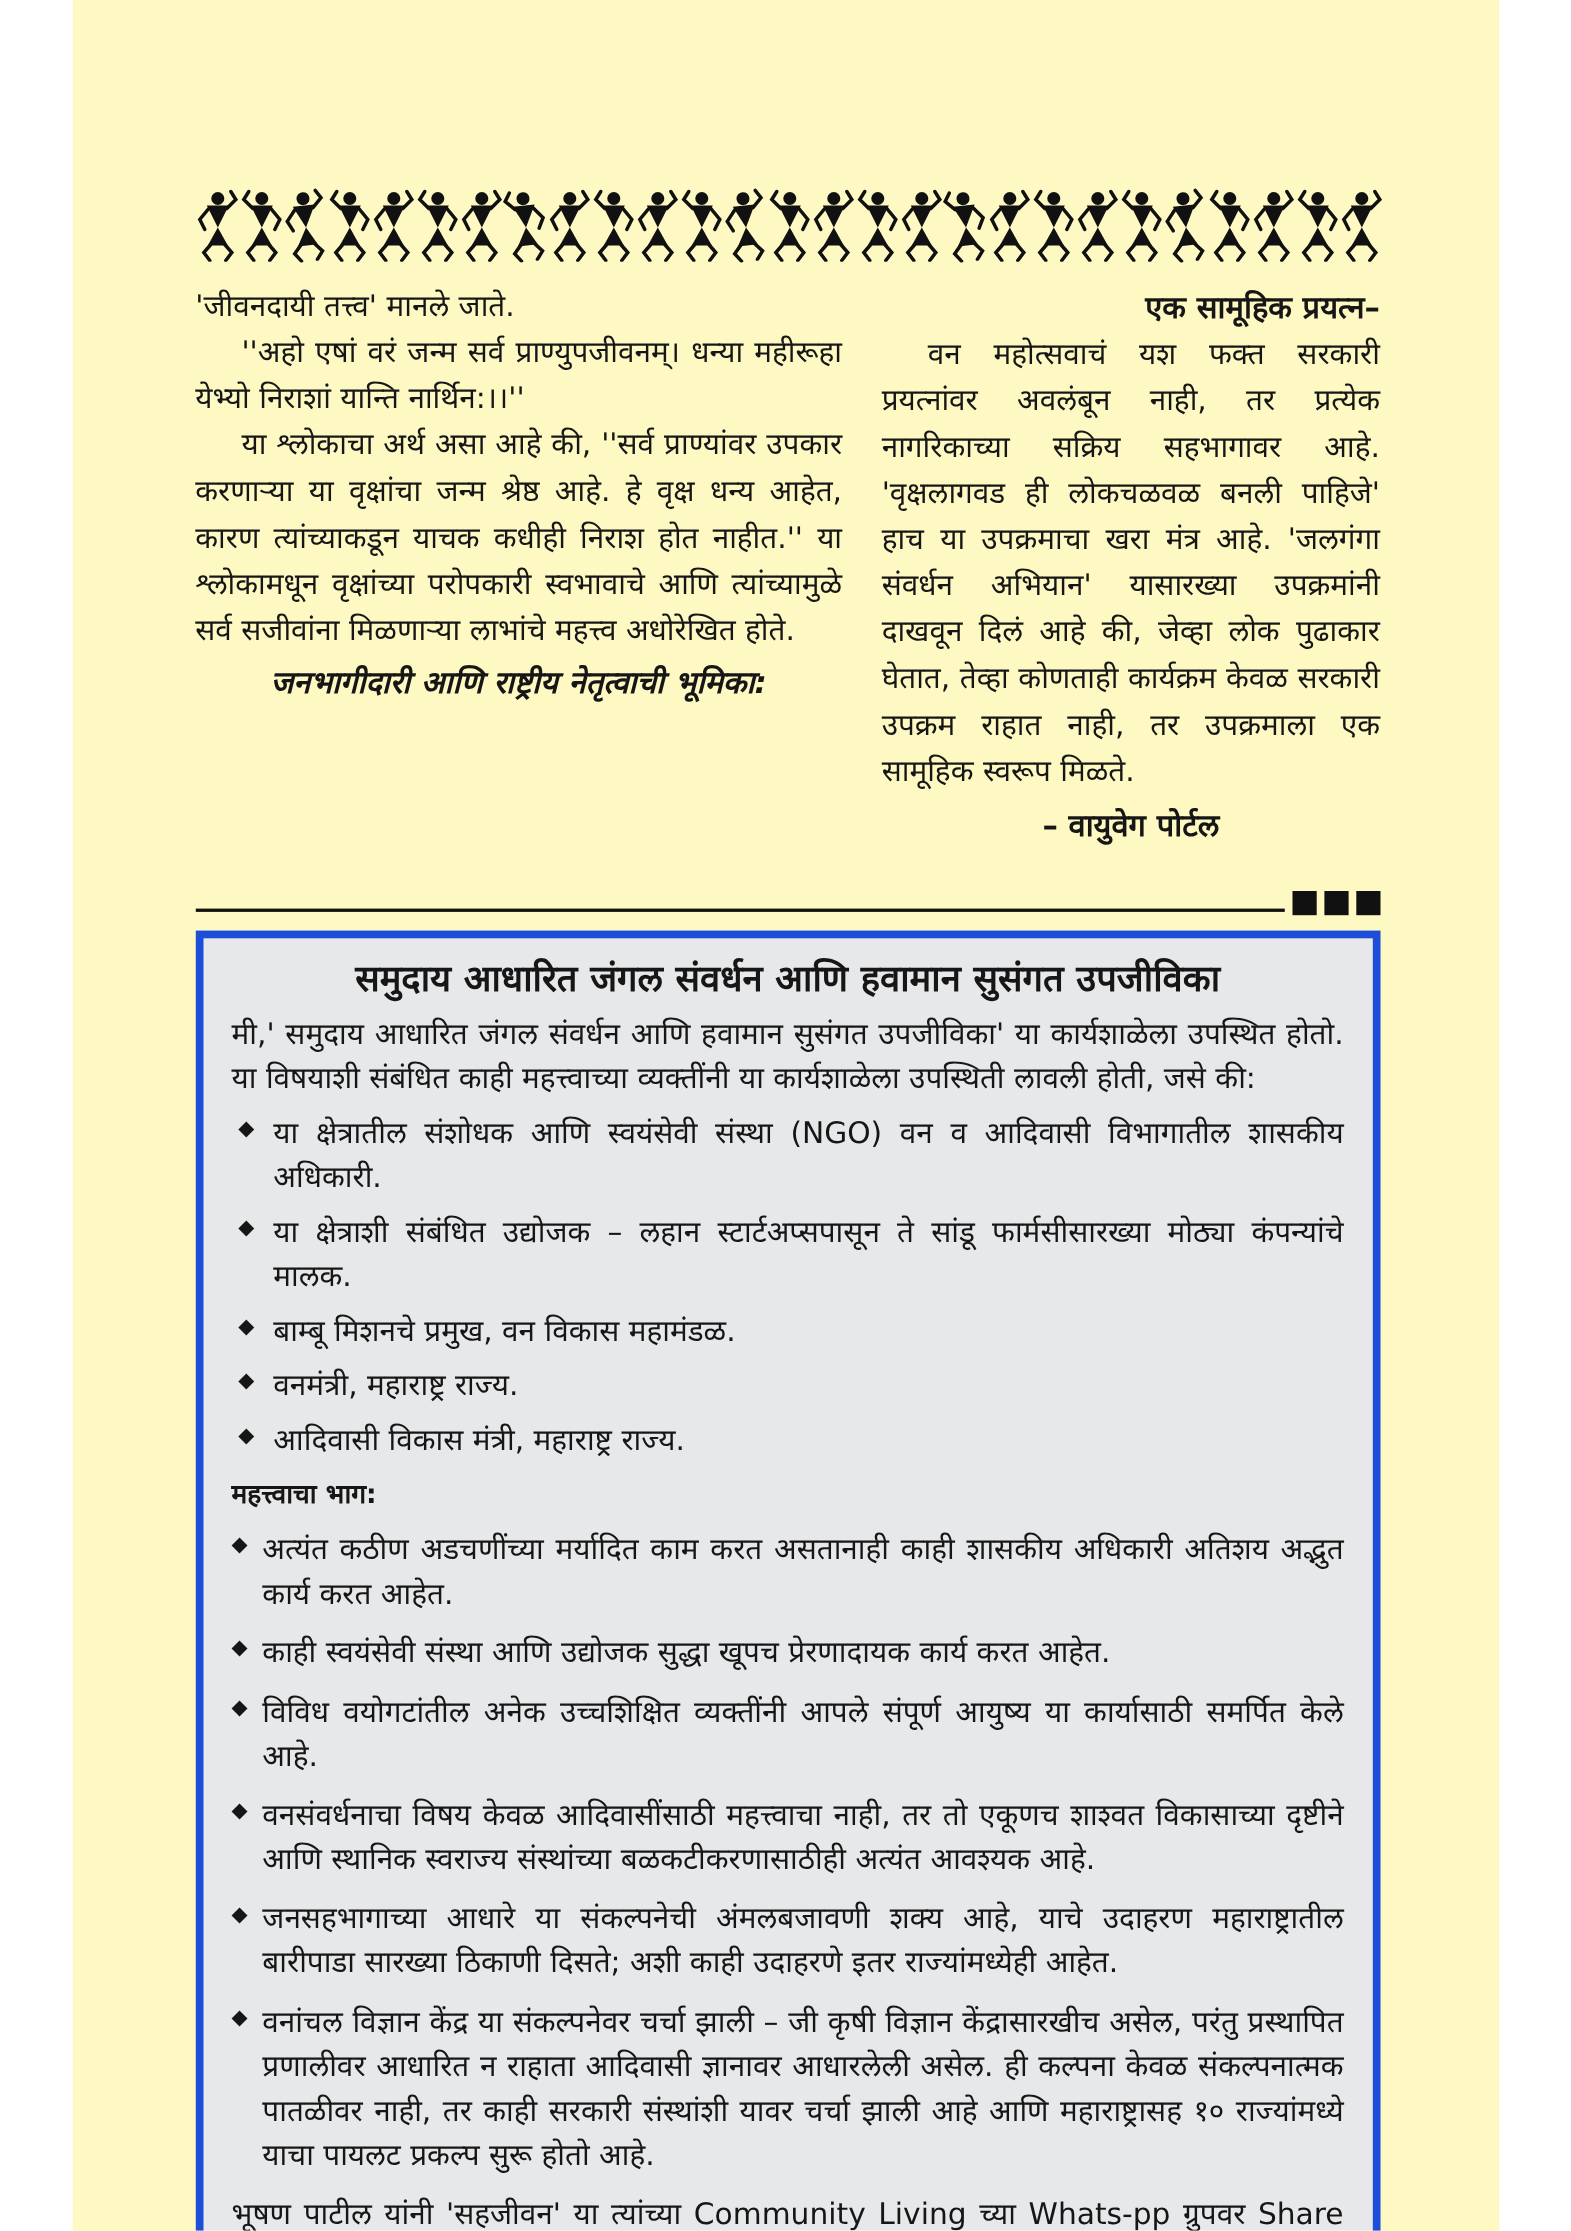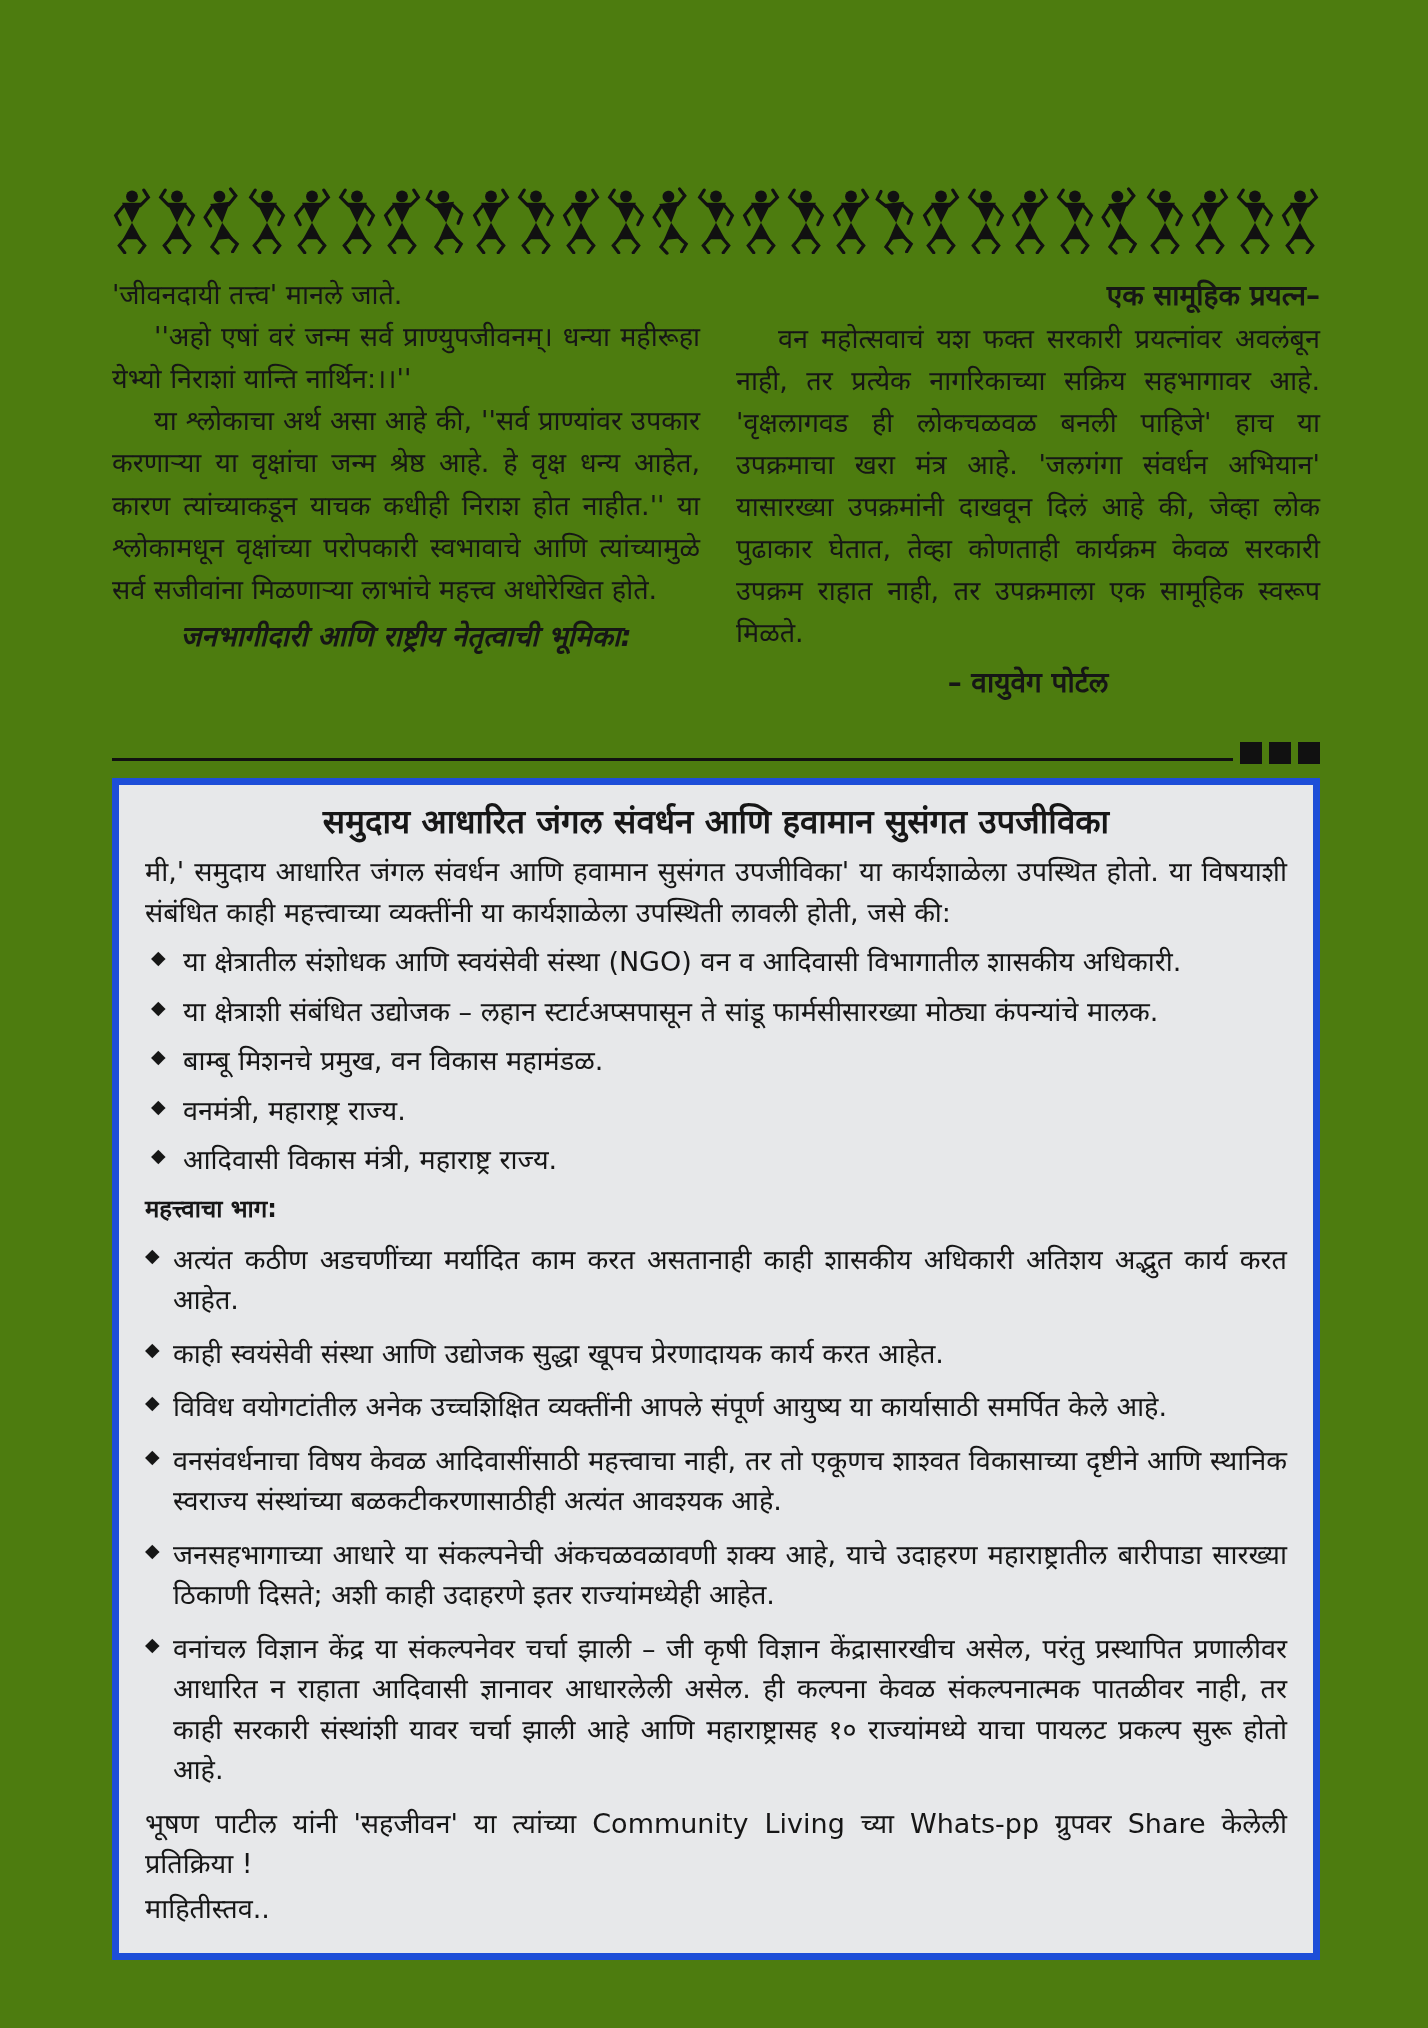--- a/index.html
+++ b/index.html
@@ -1,25 +1,25 @@
 <!DOCTYPE html>
 <html lang="mr"><head>
 <meta charset="utf-8">
 <style>
   html,body{margin:0;padding:0;background:#ffffff;}
   .page{
     position:relative;
-    width:1428px;height:2028px;
+    width:1297px;height:2028px;
     margin:0 auto;
-    background:#4d7c0f;
+    background:#fef9c3;
     color:#161616;
     font-family:"DejaVu Sans","Liberation Sans",sans-serif;
     overflow:hidden;
     box-sizing:border-box;
-    padding:16px 108px 0 112px;
+    padding:0 108px 0 112px;
   }
   
   .warli-border{
     margin-top:146px;
     height:92px;
     display:flex;
     justify-content:space-between;
     align-items:flex-end;
   }
   .warli{display:inline-block;line-height:0;}
@@ -400,20 +400,20 @@
       <li><span class="bullet">◆</span><span>बाम्बू मिशनचे प्रमुख, वन विकास महामंडळ.</span></li>
       <li><span class="bullet">◆</span><span>वनमंत्री, महाराष्ट्र राज्य.</span></li>
       <li><span class="bullet">◆</span><span>आदिवासी विकास मंत्री, महाराष्ट्र राज्य.</span></li>
     </ul>
     <h3>महत्त्वाचा भाग:</h3>
     <ul class="list2">
       <li><span class="bullet">◆</span><span>अत्यंत कठीण अडचणींच्या मर्यादित काम करत असतानाही काही शासकीय अधिकारी अतिशय अद्भुत कार्य करत आहेत.</span></li>
       <li><span class="bullet">◆</span><span>काही स्वयंसेवी संस्था आणि उद्योजक सुद्धा खूपच प्रेरणादायक कार्य करत आहेत.</span></li>
       <li><span class="bullet">◆</span><span>विविध वयोगटांतील अनेक उच्चशिक्षित व्यक्तींनी आपले संपूर्ण आयुष्य या कार्यासाठी समर्पित केले आहे.</span></li>
       <li><span class="bullet">◆</span><span>वनसंवर्धनाचा विषय केवळ आदिवासींसाठी महत्त्वाचा नाही, तर तो एकूणच शाश्वत विकासाच्या दृष्टीने आणि स्थानिक स्वराज्य संस्थांच्या बळकटीकरणासाठीही अत्यंत आवश्यक आहे.</span></li>
-      <li><span class="bullet">◆</span><span>जनसहभागाच्या आधारे या संकल्पनेची अंकचळवळावणी शक्य आहे, याचे उदाहरण महाराष्ट्रातील बारीपाडा सारख्या ठिकाणी दिसते; अशी काही उदाहरणे इतर राज्यांमध्येही आहेत.</span></li>
+      <li><span class="bullet">◆</span><span>जनसहभागाच्या आधारे या संकल्पनेची अंमलबजावणी शक्य आहे, याचे उदाहरण महाराष्ट्रातील बारीपाडा सारख्या ठिकाणी दिसते; अशी काही उदाहरणे इतर राज्यांमध्येही आहेत.</span></li>
       <li><span class="bullet">◆</span><span>वनांचल विज्ञान केंद्र या संकल्पनेवर चर्चा झाली – जी कृषी विज्ञान केंद्रासारखीच असेल, परंतु प्रस्थापित प्रणालीवर आधारित न राहाता आदिवासी ज्ञानावर आधारलेली असेल. ही कल्पना केवळ संकल्पनात्मक पातळीवर नाही, तर काही सरकारी संस्थांशी यावर चर्चा झाली आहे आणि महाराष्ट्रासह १० राज्यांमध्ये याचा पायलट प्रकल्प सुरू होतो आहे.</span></li>
     </ul>
     <p class="closing">भूषण पाटील यांनी 'सहजीवन' या त्यांच्या Community Living च्या Whats-pp ग्रुपवर Share केलेली प्रतिक्रिया !</p>
     <p>माहितीस्तव..</p>
   </div>
 
 </div>
 
 </body></html>

